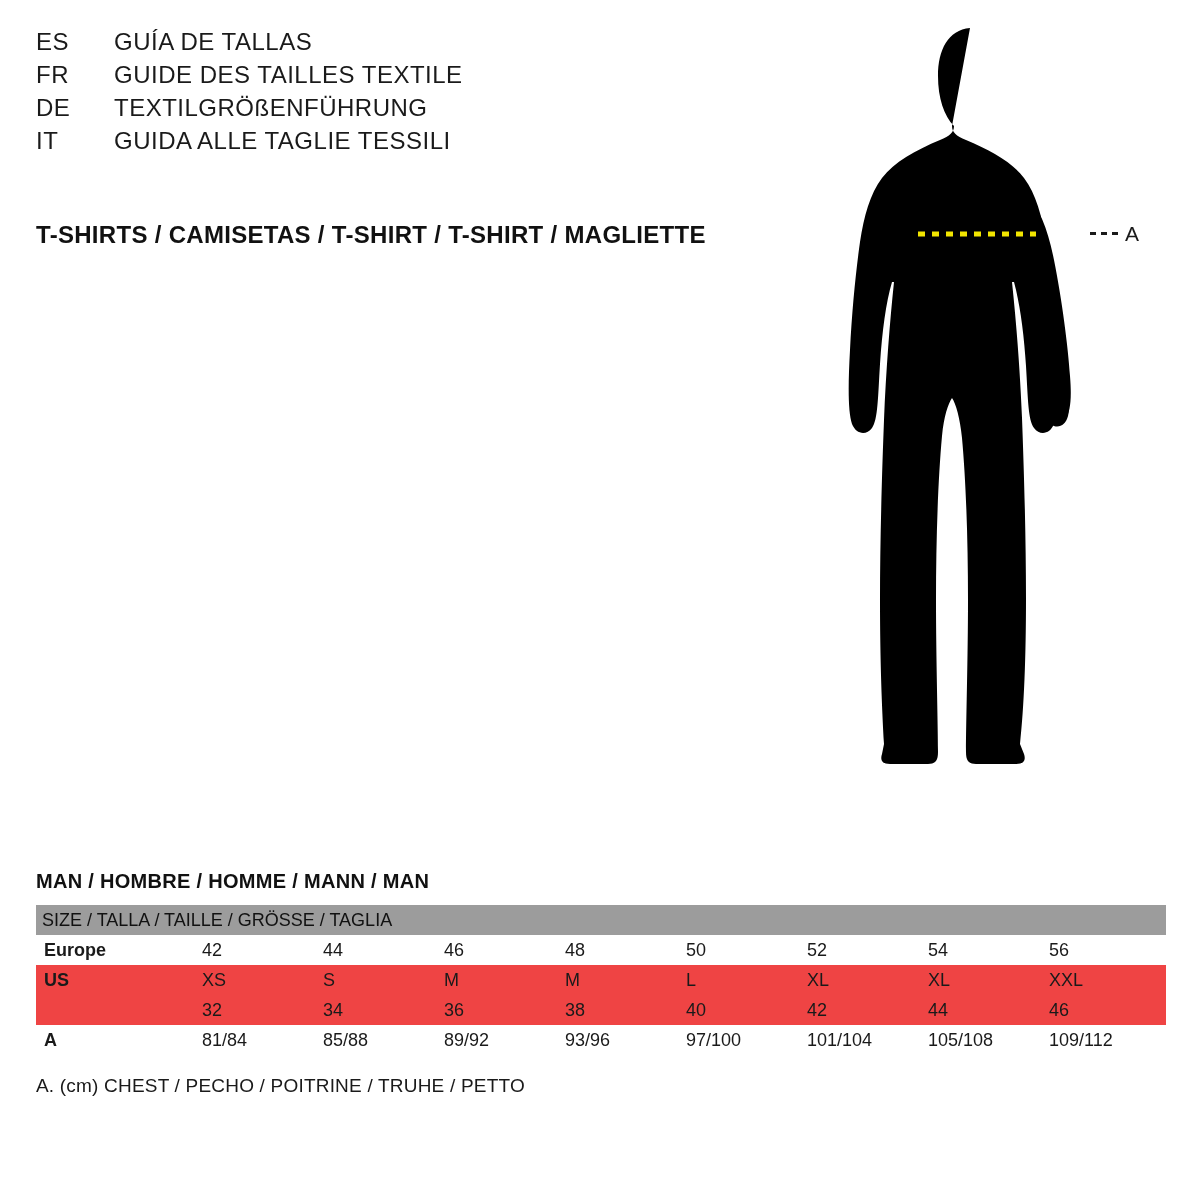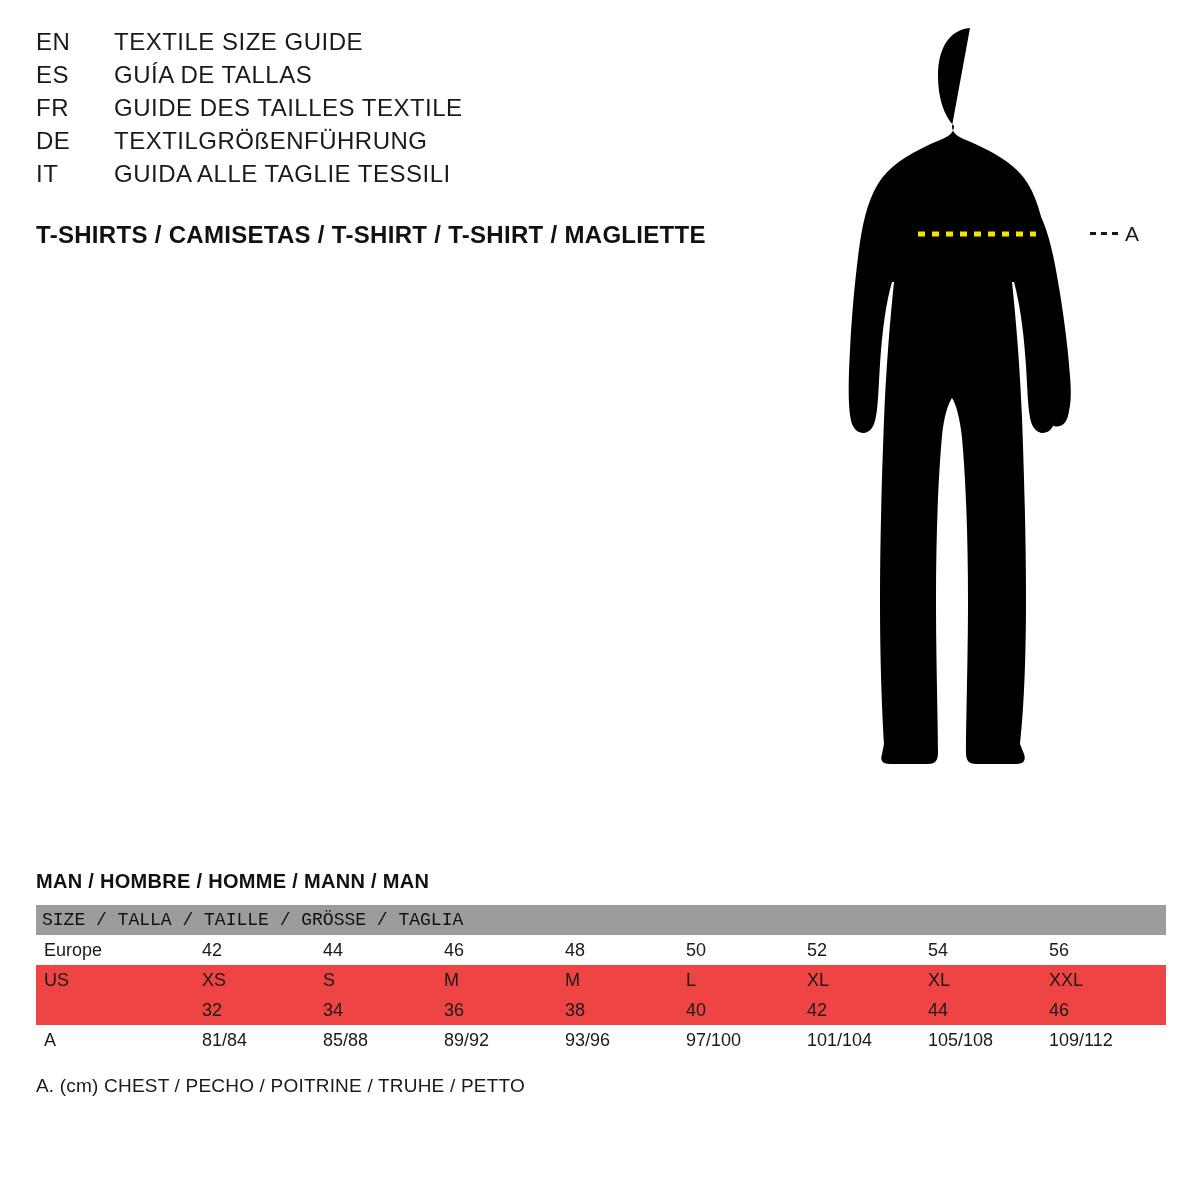--- a/index.html
+++ b/index.html
@@ -109,51 +109,47 @@
     font-size: 18px;
     color: #1a1a1a;
     height: 30px;
     padding: 0 6px;
     text-align: left;
     vertical-align: middle;
   }
   table.size-table td.label {
     text-align: left;
     padding-left: 8px;
+    font-weight: bold;
   }
   tr.header-row td {
     background: #9c9c9c;
     font-size: 18px;
     text-align: left;
     color: #111111;
     height: 30px;
-    font-family: Liberation Mono, monospace;
   }
   tr.shade td { background: #ef4444; }
   tr.plain td { background: #ffffff; }
 
   .footnote {
     position: absolute;
     left: 36px;
     top: 1075px;
     font-size: 19px;
     color: #1a1a1a;
     letter-spacing: 0.2px;
   }
 </style>
 </head>
 <body>
 
 <div class="page">
 
   <div class="lang-block">
-    <div class="lang-row">
-      <span class="lang-code">EN</span>
-      <span class="lang-text">TEXTILE SIZE GUIDE</span>
-    </div>
     <div class="lang-row">
       <span class="lang-code">ES</span>
       <span class="lang-text">GUÍA DE TALLAS</span>
     </div>
     <div class="lang-row">
       <span class="lang-code">FR</span>
       <span class="lang-text">GUIDE DES TAILLES TEXTILE</span>
     </div>
     <div class="lang-row">
       <span class="lang-code">DE</span>

